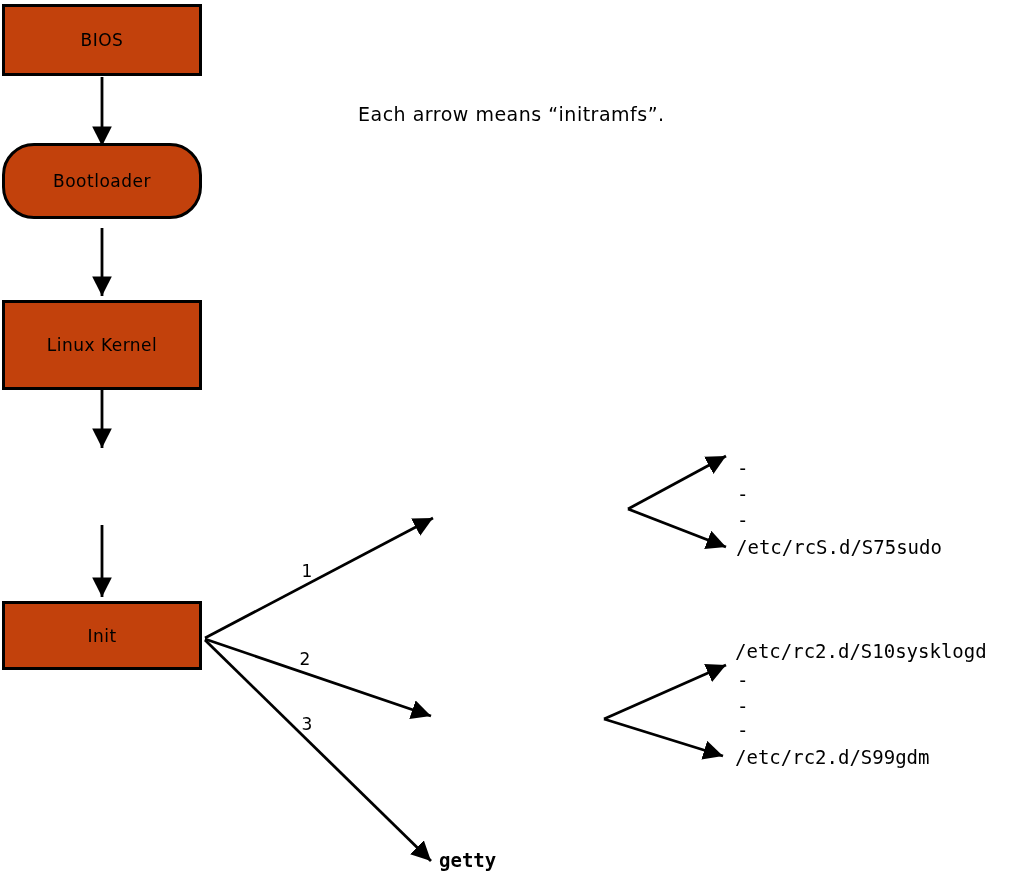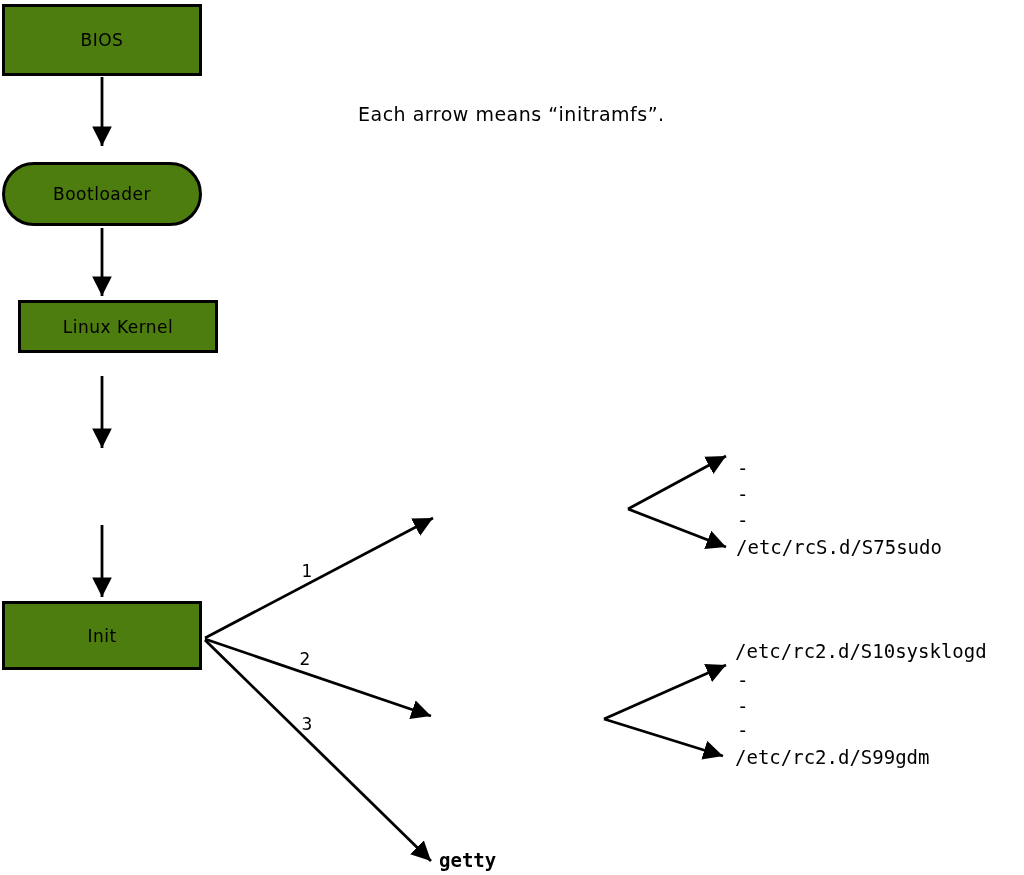--- a/index.html
+++ b/index.html
@@ -19,21 +19,21 @@
   .layer {
     position: absolute;
     left: 0;
     top: 0;
   }
   .node {
     position: absolute;
     left: 2px;
     width: 200px;
     border: 3px solid #000000;
-    background: #4d7c0f;
+    background: #c2410c;
     box-sizing: border-box;
     display: flex;
     align-items: center;
     justify-content: center;
     font-size: 17px;
     letter-spacing: 0.5px;
   }
   .note {
     position: absolute;
     font-size: 19px;
@@ -80,24 +80,24 @@
       <line x1="628" y1="509" x2="726" y2="547" marker-end="url(#ah)"></line>
 
       <line x1="604" y1="719" x2="726" y2="665" marker-end="url(#ah)"></line>
       <line x1="604" y1="719" x2="723" y2="756" marker-end="url(#ah)"></line>
     </g>
   </svg>
 
   <div class="node" style="top:4px;   height:72px;">
       <span>BIOS</span>
     </div>
-  <div class="node" style="top:162px; height:64px;border-radius:32px;">
+  <div class="node" style="top:143px; height:76px;border-radius:32px;">
       <span>Bootloader</span>
     </div>
-  <div class="node" style="top:300px; height:53px;margin-left:16px;">
+  <div class="node" style="top:300px; height:90px;">
       <span>Linux Kernel</span>
     </div>
   <div class="node" style="top:601px; height:69px;">
       <span>Init</span>
     </div>
 
   <div class="note" style="left:358px; top:114px;">Each arrow means “initramfs”.</div>
 
   <div class="num" style="left:307px; top:571px;">1</div>
   <div class="num" style="left:305px; top:659px;">2</div>

